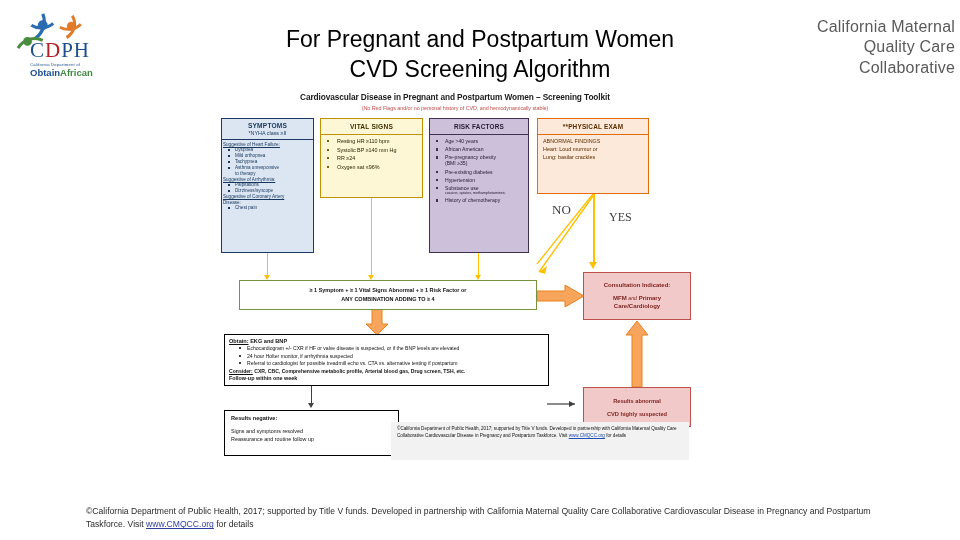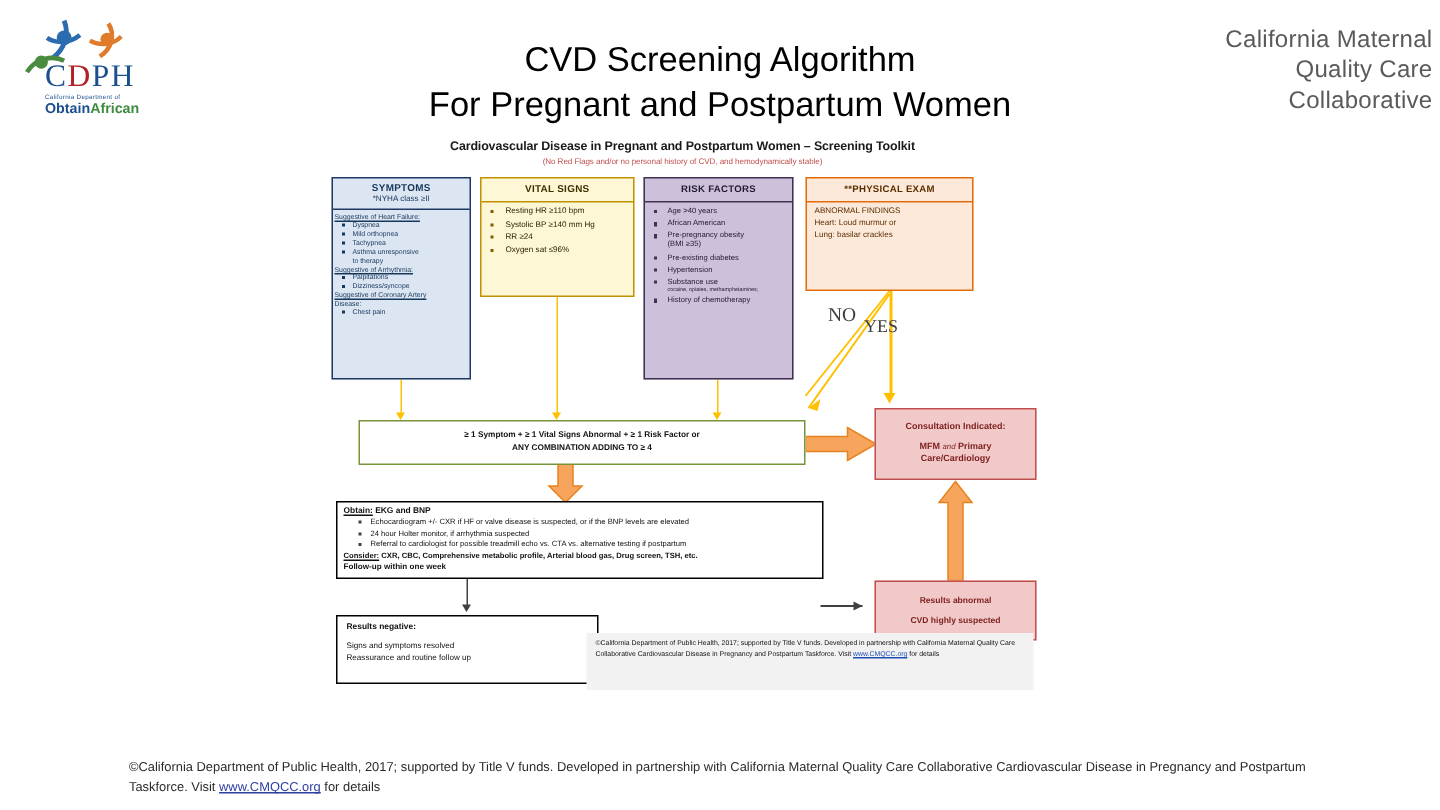--- a/index.html
+++ b/index.html
@@ -113,21 +113,21 @@
   .b-abn .t+.t{margin-top:7px;}
 
   
   .b-foot{left:176px;top:330px;width:298px;height:38px;background:#f2f2f2;padding:4px 6px;box-sizing:border-box;}
   .b-foot .t{font-size:4.6px;color:#111;line-height:1.45;}
   .b-foot a{color:#1f4fb4;text-decoration:underline;}
 
   
   .lbl{position:absolute;font-family:"Liberation Serif",serif;color:#3f3f3f;}
   .lbl-no{left:337px;top:110px;font-size:13px;text-align:center;}
-  .lbl-yes{left:361px;top:118px;font-size:12px;}
+  .lbl-yes{left:394px;top:118px;font-size:12px;}
 
   
   .ln{position:absolute;background:#ffc000;}
   .ln-dark{position:absolute;background:#404040;}
   .arrowdown{position:absolute;width:0;height:0;border-left:3px solid transparent;border-right:3px solid transparent;}
 
   
   .oarrow{position:absolute;}
 
   
@@ -158,22 +158,22 @@
   </div>
 
   <div class="cmqcc">
     <div class="cmqcc-sub">
       <div>California Maternal</div>
       <div>Quality Care Collaborative</div>
     </div>
   </div>
 
   <div class="title">
+    <div>For Pregnant and Postpartum Women</div>
     <div>CVD Screening Algorithm</div>
-    <div>For Pregnant and Postpartum Women</div>
   </div>
 
   <div class="diagram">
 
     <div class="toolkit-title">Cardiovascular Disease in Pregnant and Postpartum Women – Screening Toolkit</div>
     <div class="toolkit-sub">(No Red Flags and/or no personal history of CVD, and hemodynamically stable)</div>
 
     <div class="ln" style="left:52px;top:161px;width:1.4px;height:25px;"></div>
     <div class="arrowdown" style="left:49px;top:183px;border-top:5px solid #ffc000;"></div>
 

